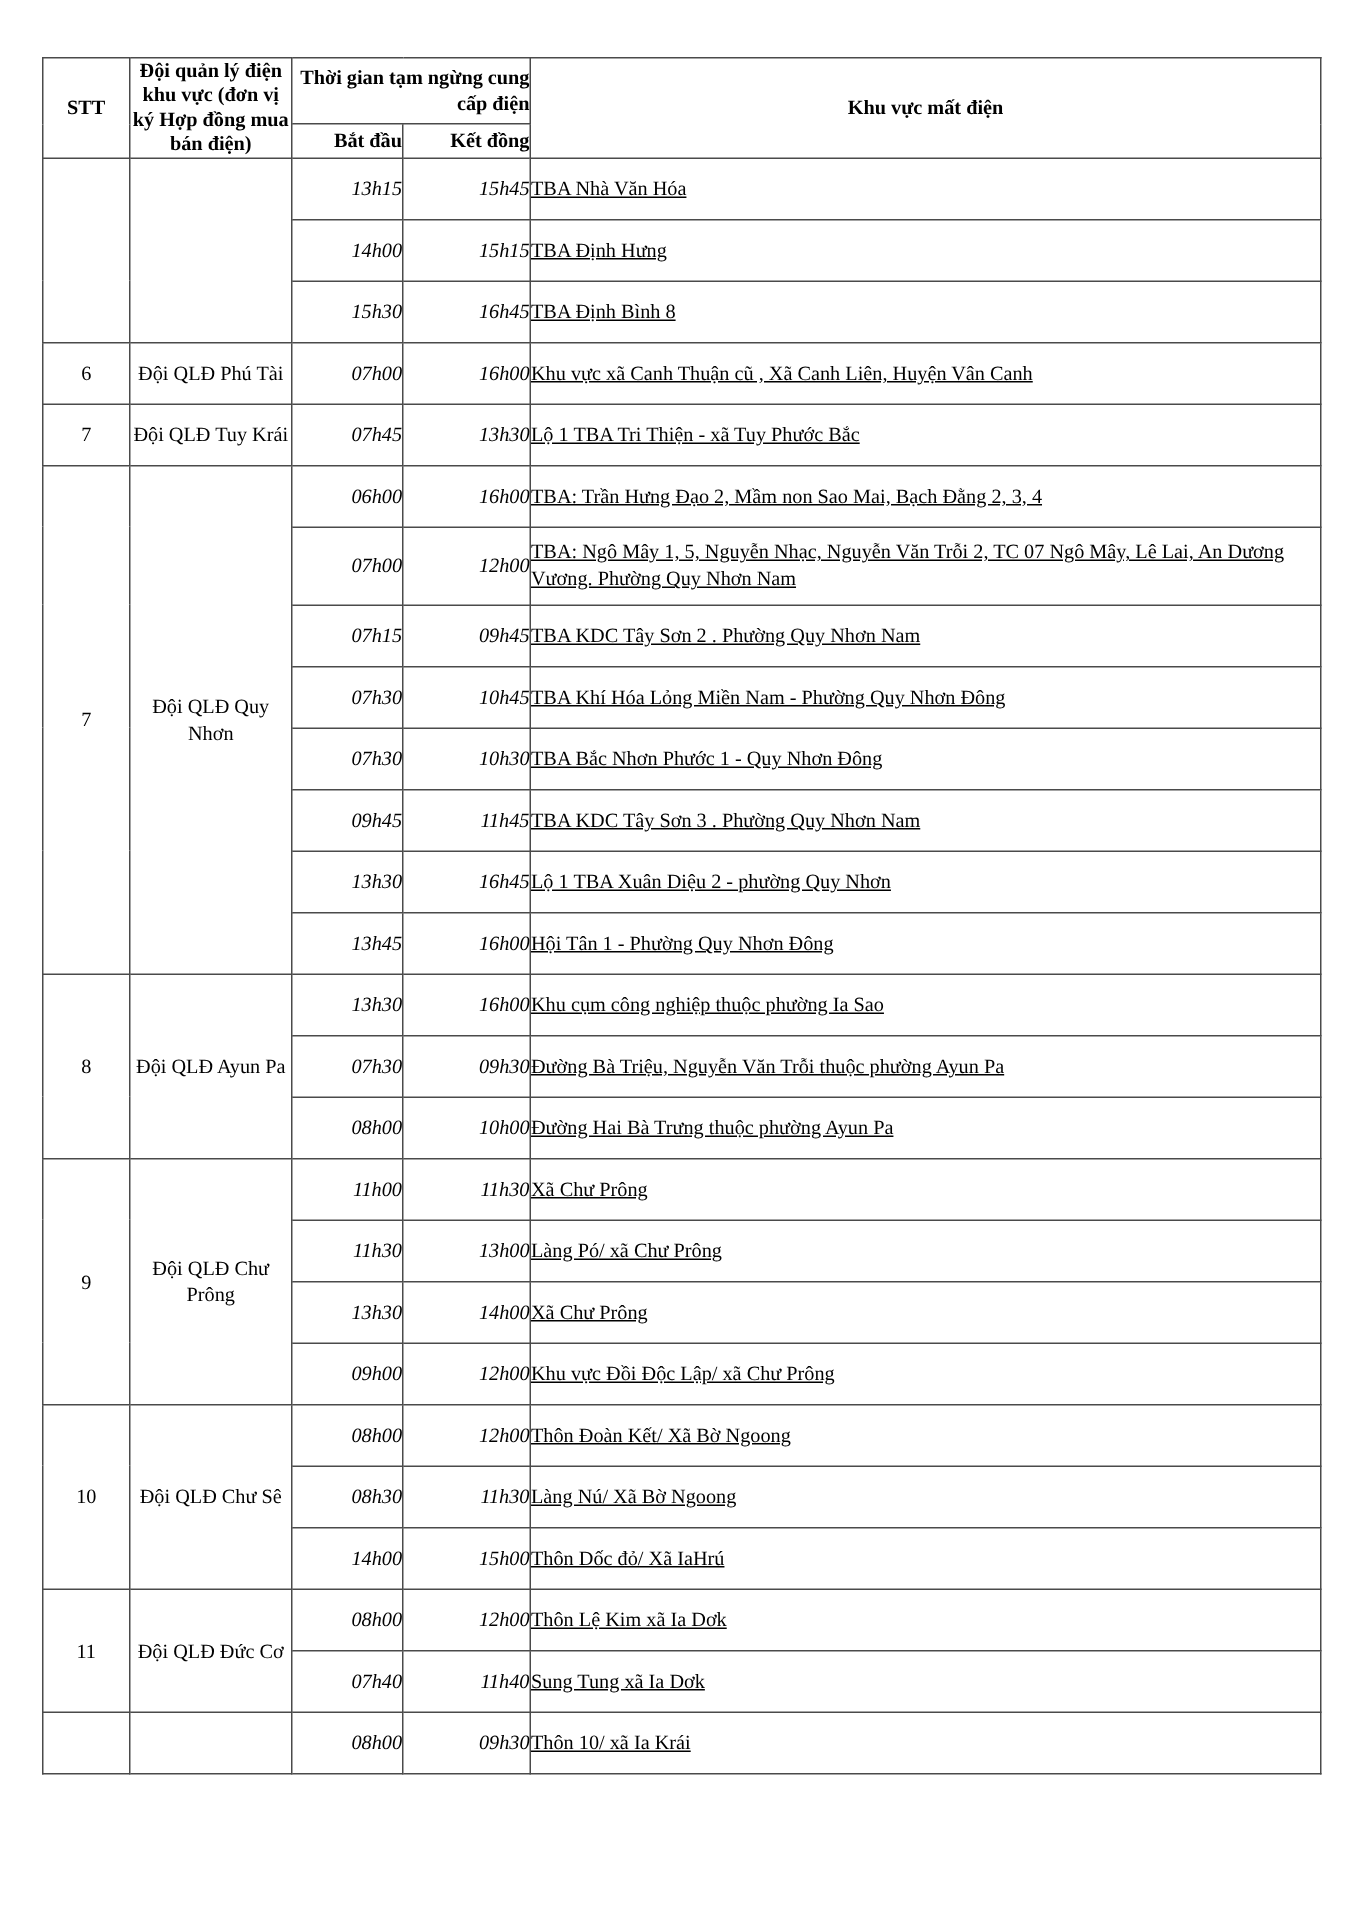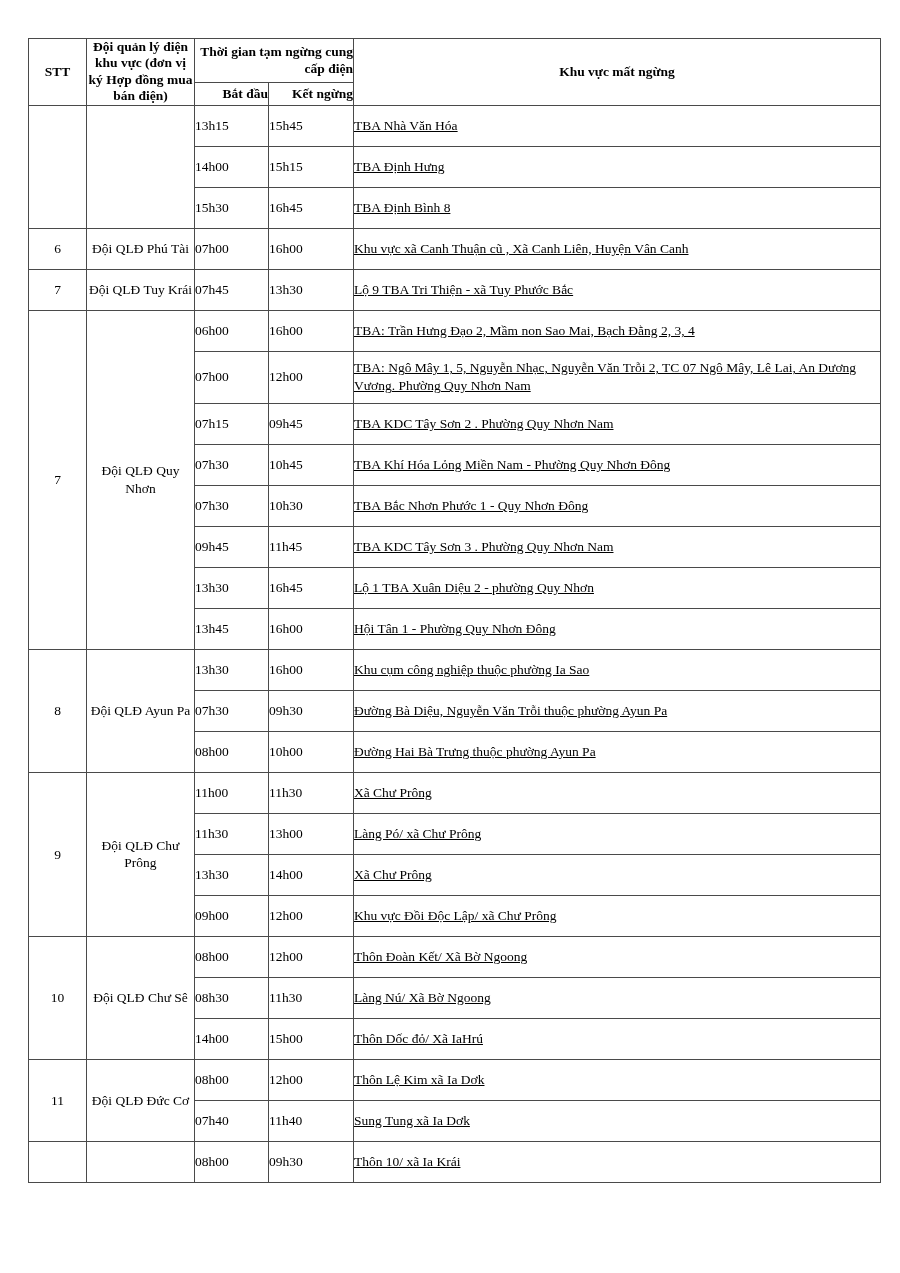--- a/index.html
+++ b/index.html
@@ -52,24 +52,25 @@
   th.h-time { vertical-align: middle; text-align: right; }
   th.h-sub  { vertical-align: middle; padding-top: 9px; padding-bottom: 9px; text-align: right; }
 
   td.stt, td.team {
     text-align: center;
     vertical-align: middle;
     line-height: 1.3;
     padding: 2px 5px;
   }
   td.time {
-    text-align: left;
+    text-align: right;
     vertical-align: middle;
     padding: 2px 4px;
     white-space: nowrap;
+    font-style: italic;
   }
   td.area {
     text-align: left;
     vertical-align: middle;
     padding: 3px 2px 3px 6px;
     line-height: 1.35;
     text-decoration: underline;
   }
   tr.row { height: 41px; }
   tr.row-tall { height: 52px; }
@@ -84,25 +85,25 @@
       <col class="c-team">
       <col class="c-start">
       <col class="c-end">
       <col class="c-area">
     </colgroup>
     <thead>
       <tr>
         <th class="h-stt" rowspan="2">STT</th>
         <th class="h-team" rowspan="2">Đội quản lý điện khu vực (đơn vị ký Hợp đồng mua bán điện)</th>
         <th class="h-time" colspan="2">Thời gian tạm ngừng cung cấp điện</th>
-        <th class="h-area" rowspan="2">Khu vực mất ngừng</th>
+        <th class="h-area" rowspan="2">Khu vực mất điện</th>
       </tr>
       <tr>
         <th class="h-sub">Bắt đầu</th>
-        <th class="h-sub">Kết ngừng</th>
+        <th class="h-sub">Kết đồng</th>
       </tr>
     </thead>
     <tbody id="table-body">
         <tr class="row">
           <td class="stt" rowspan="3"></td>
           <td class="team" rowspan="3"></td>
           <td class="time">13h15</td>
           <td class="time">15h45</td>
           <td class="area">TBA Nhà Văn Hóa</td>
         </tr>
@@ -121,21 +122,21 @@
           <td class="team" rowspan="1">Đội QLĐ Phú Tài</td>
           <td class="time">07h00</td>
           <td class="time">16h00</td>
           <td class="area">Khu vực xã Canh Thuận cũ , Xã Canh Liên, Huyện Vân Canh</td>
         </tr>
         <tr class="row">
           <td class="stt" rowspan="1">7</td>
           <td class="team" rowspan="1">Đội QLĐ Tuy Krái</td>
           <td class="time">07h45</td>
           <td class="time">13h30</td>
-          <td class="area">Lộ 9 TBA Tri Thiện - xã Tuy Phước Bắc</td>
+          <td class="area">Lộ 1 TBA Tri Thiện - xã Tuy Phước Bắc</td>
         </tr>
         <tr class="row">
           <td class="stt" rowspan="8">7</td>
           <td class="team" rowspan="8">Đội QLĐ Quy Nhơn</td>
           <td class="time">06h00</td>
           <td class="time">16h00</td>
           <td class="area">TBA: Trần Hưng Đạo 2, Mầm non Sao Mai, Bạch Đằng 2, 3, 4</td>
         </tr>
         <tr class="row row-tall">
           <td class="time">07h00</td>
@@ -175,21 +176,21 @@
         <tr class="row">
           <td class="stt" rowspan="3">8</td>
           <td class="team" rowspan="3">Đội QLĐ Ayun Pa</td>
           <td class="time">13h30</td>
           <td class="time">16h00</td>
           <td class="area">Khu cụm công nghiệp thuộc phường Ia Sao</td>
         </tr>
         <tr class="row">
           <td class="time">07h30</td>
           <td class="time">09h30</td>
-          <td class="area">Đường Bà Diệu, Nguyễn Văn Trỗi thuộc phường Ayun Pa</td>
+          <td class="area">Đường Bà Triệu, Nguyễn Văn Trỗi thuộc phường Ayun Pa</td>
         </tr>
         <tr class="row">
           <td class="time">08h00</td>
           <td class="time">10h00</td>
           <td class="area">Đường Hai Bà Trưng thuộc phường Ayun Pa</td>
         </tr>
         <tr class="row">
           <td class="stt" rowspan="4">9</td>
           <td class="team" rowspan="4">Đội QLĐ Chư Prông</td>
           <td class="time">11h00</td>

